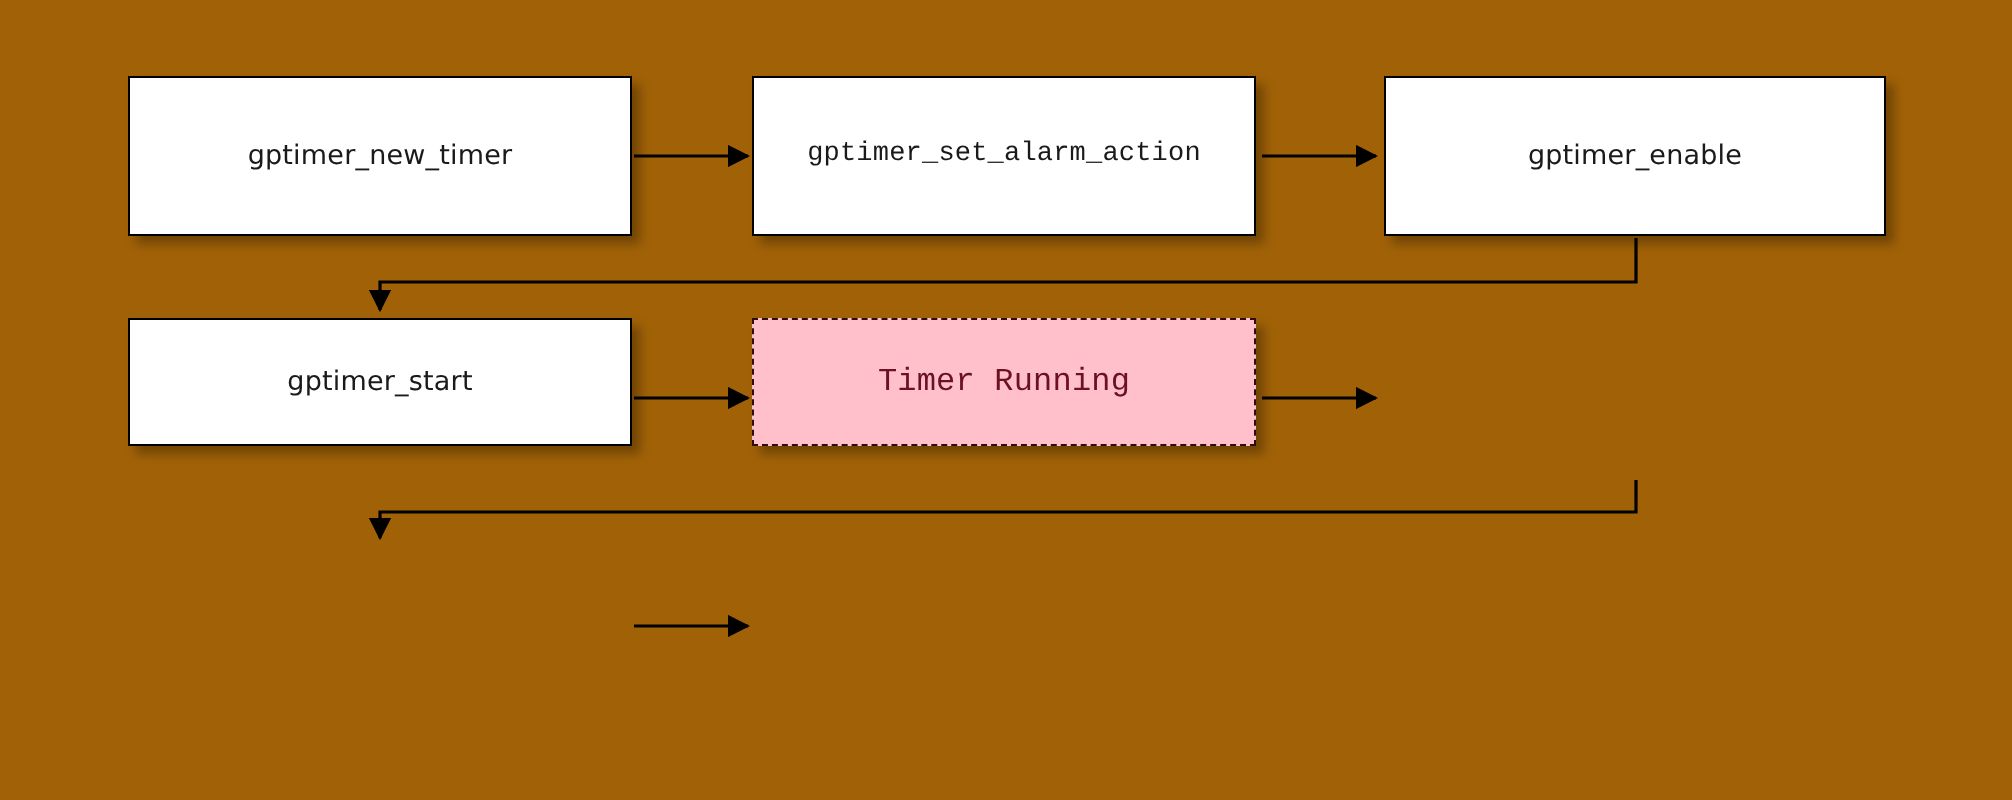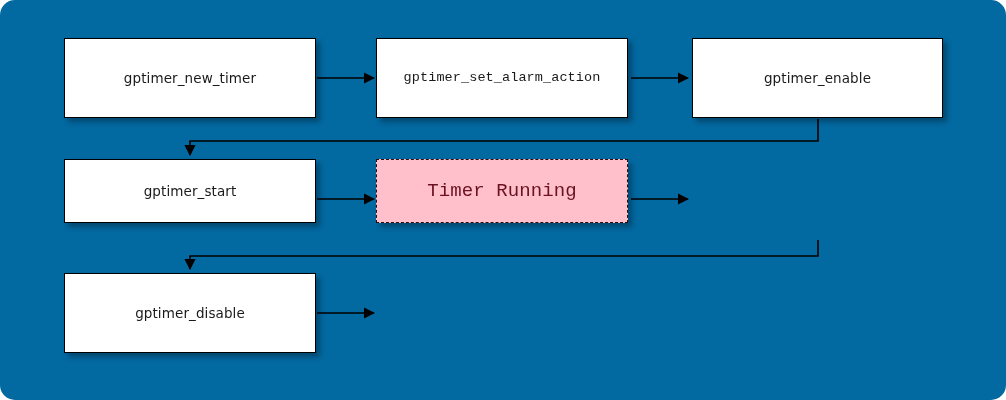--- a/index.html
+++ b/index.html
@@ -10,22 +10,21 @@
   body {
     width: 1006px;
     height: 400px;
     overflow: hidden;
     font-family: "DejaVu Sans", sans-serif;
   }
   #canvas {
     position: relative;
     width: 1006px;
     height: 400px;
-    background: #0369a1;
-    border-radius: 15px;
+    background: #a16207;
   }
   #edges {
     position: absolute;
     left: 0;
     top: 0;
     width: 1006px;
     height: 400px;
     pointer-events: none;
   }
   .node {
@@ -46,21 +45,21 @@
     color: #1a1a1a;
     letter-spacing: 0.1px;
     white-space: nowrap;
   }
   .node.state {
     background: #ffc0cb;
     border: 1.6px dashed #2b0d12;
   }
   .node.state .line {
     color: #6b1122;
-    font-size: 19px;
+    font-size: 16px;
   }
   
   .r1 { top: 38px;  height: 80px; }
   .r2 { top: 159px; height: 64px; }
   .r3 { top: 273px; height: 80px; }
   
   .c1 { left: 64px;  width: 252px; }
   .c2 { left: 376px; width: 252px; font-family: Liberation Mono, monospace; }
   .c3 { left: 692px; width: 251px; }
 </style>
@@ -105,18 +104,15 @@
 
   <div class="node r2 c1">
     <span class="line">gptimer_start</span>
   </div>
 
   <div class="node state r2 c2">
     <span class="line">Timer Running</span>
   </div>
 
 
-  <div class="node r3 c1">
-    <span class="line">gptimer_disable</span>
-  </div>
 
 
 </div>
 
 </body></html>

